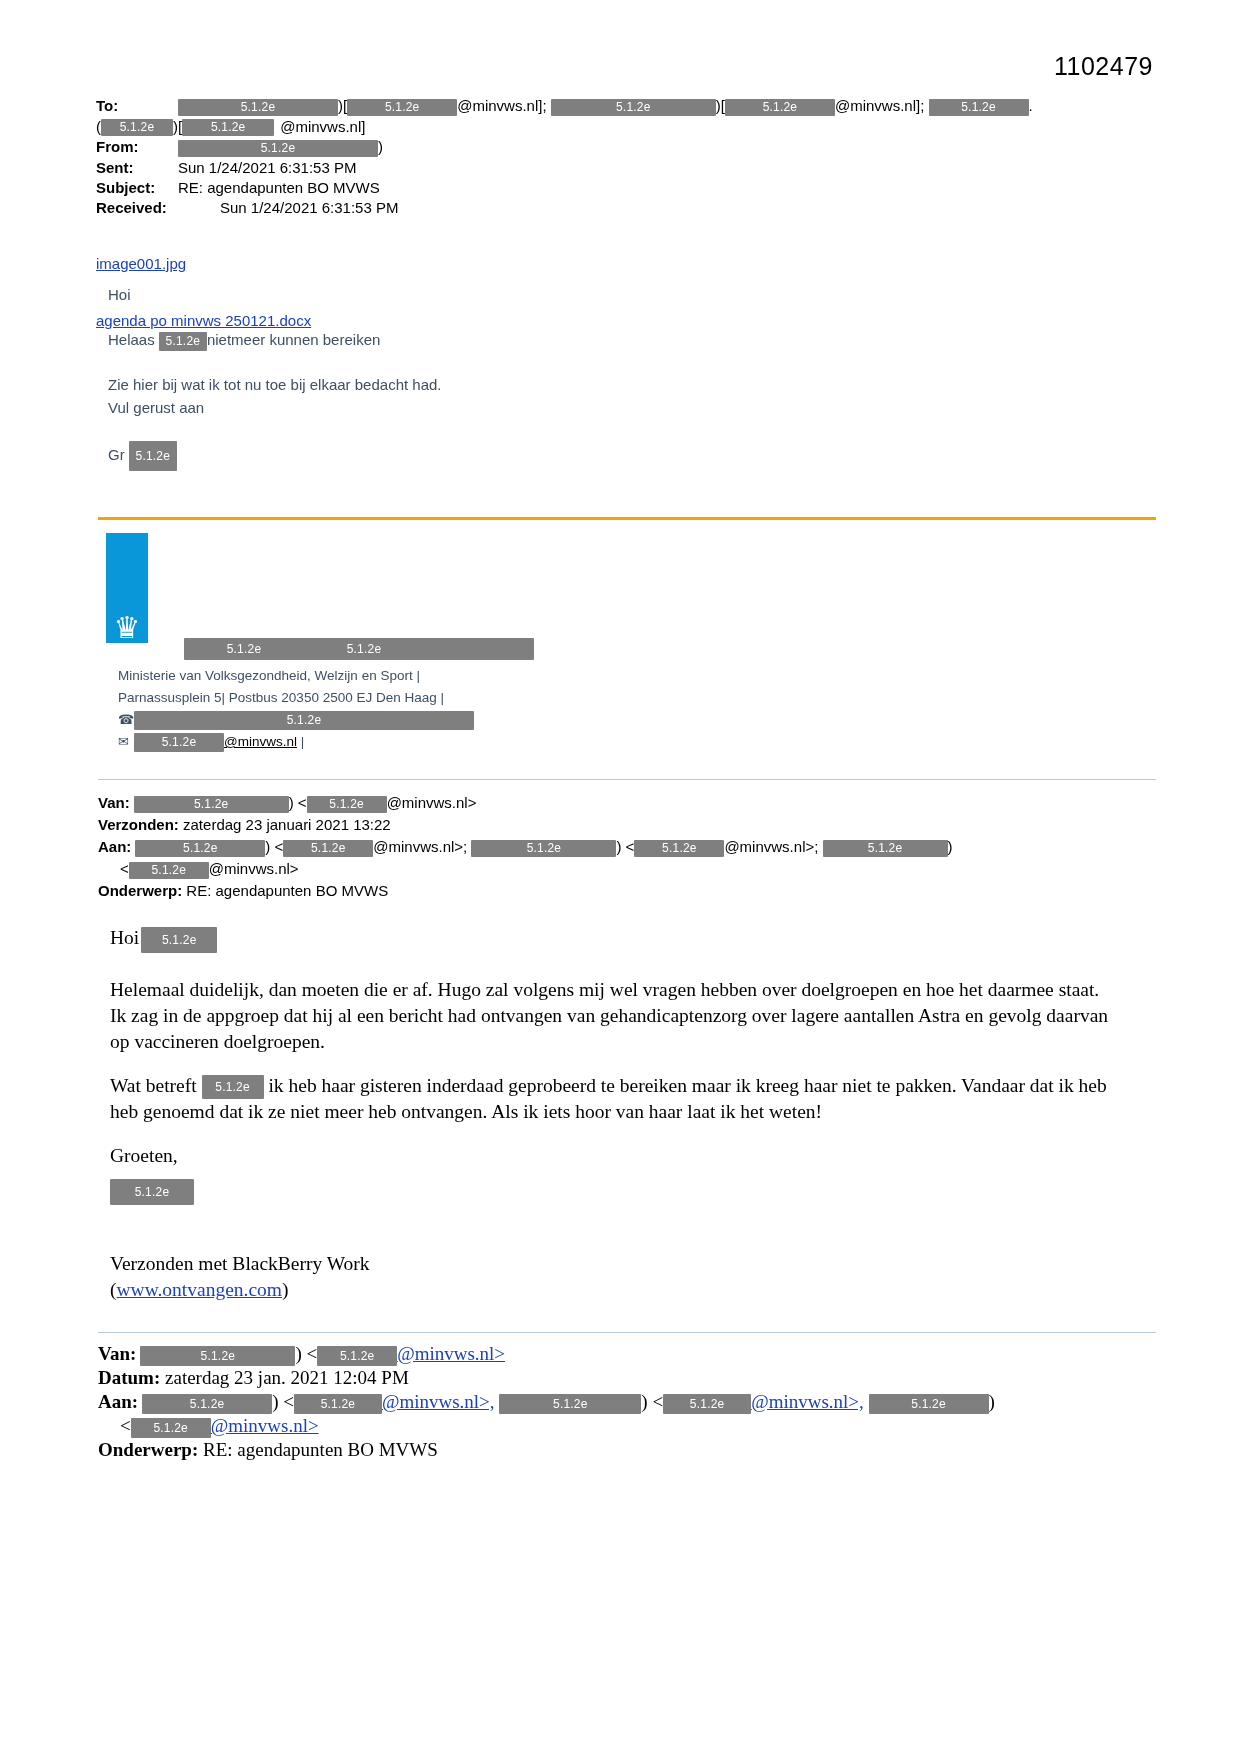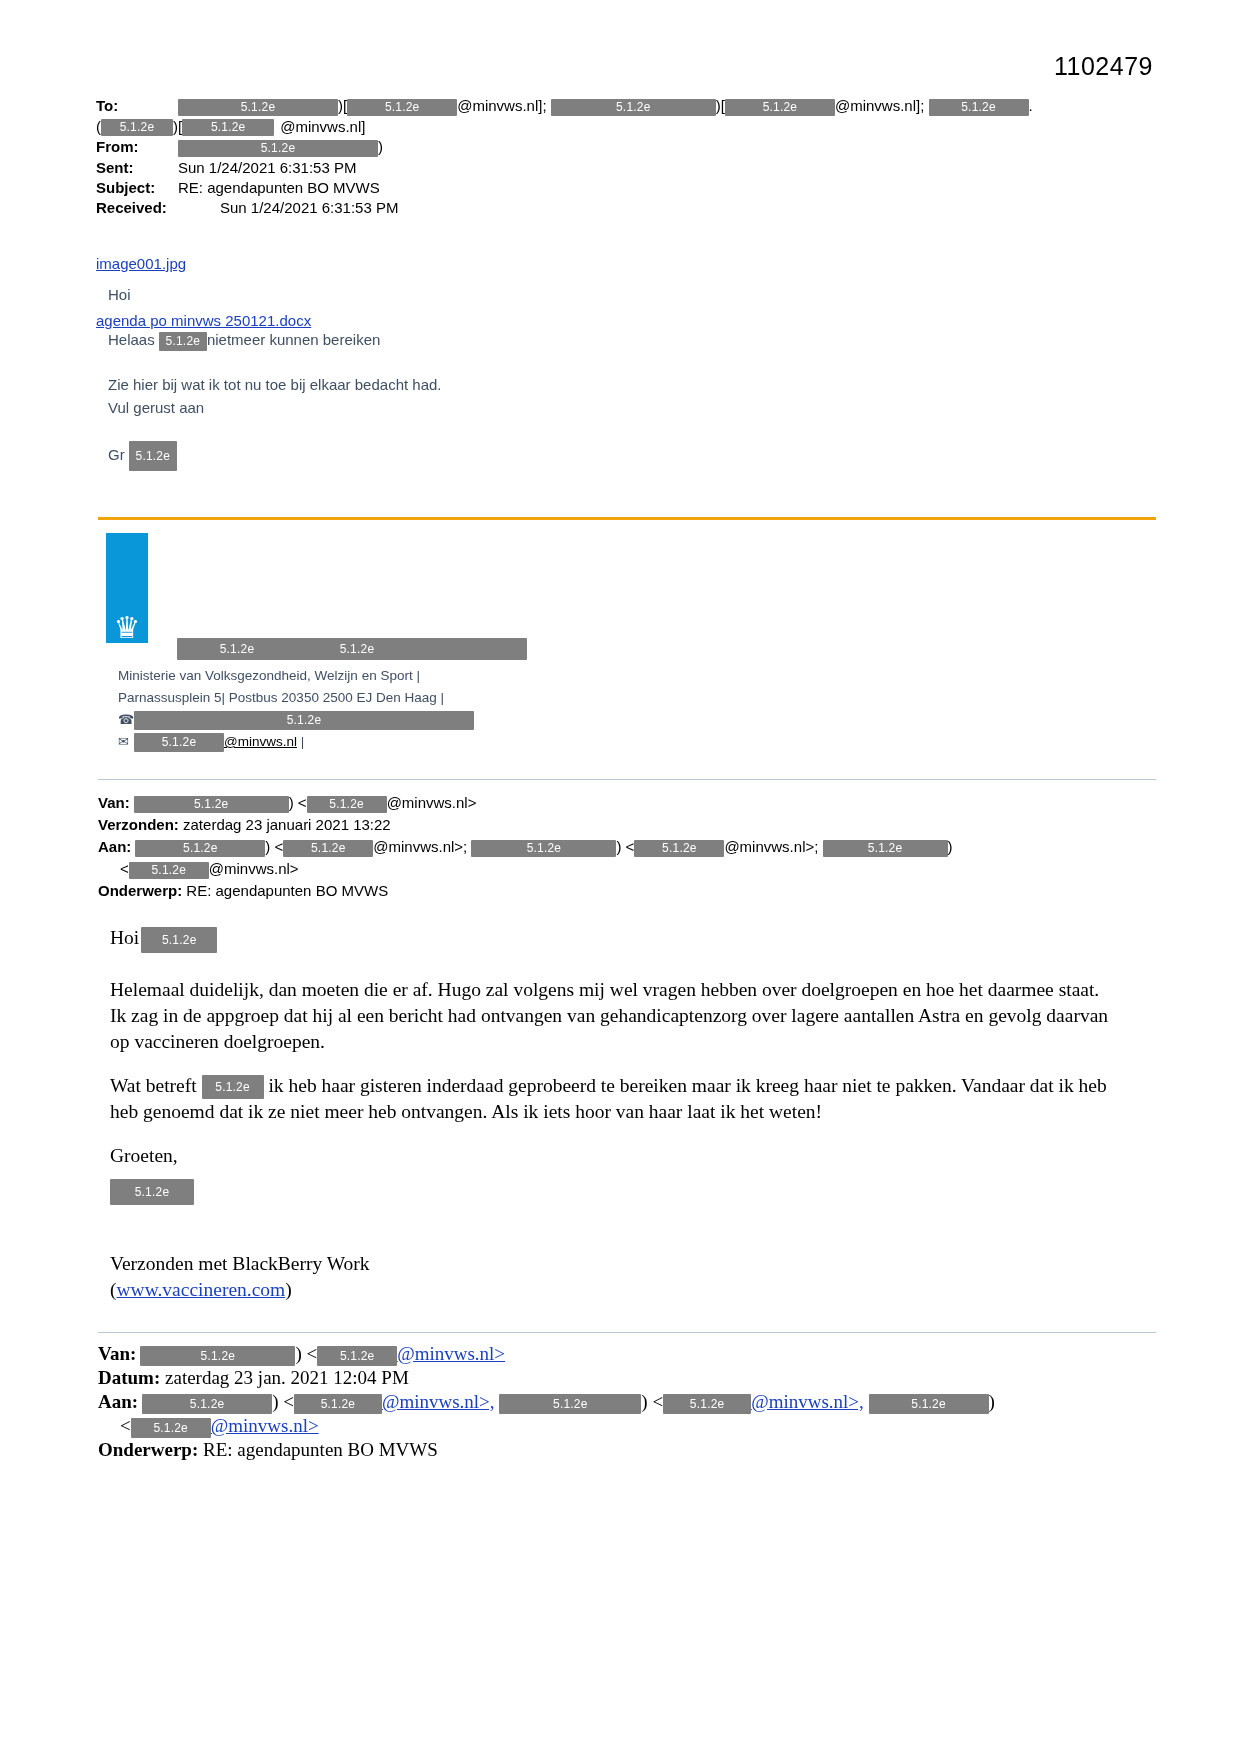--- a/index.html
+++ b/index.html
@@ -123,21 +123,21 @@
     top: 78px;
     width: 34px;
     height: 34px;
     color: #ffffff;
     font-size: 30px;
     line-height: 34px;
     text-align: center;
   }
   .sig-name {
     position: absolute;
-    left: 55px;
+    left: 62px;
     top: 105px;
     width: 350px;
     height: 34px;
     padding-left: 16px;
   }
   .sig-lines {
     position: absolute;
     left: 12px;
     top: 132px;
     font-size: 13.5px;
@@ -317,21 +317,21 @@
       <span>Wat betreft</span>
       <span class="redact" style="width:62px;height:24px;line-height:24px">5.1.2e</span>
       <span>ik heb haar gisteren inderdaad geprobeerd te bereiken maar ik kreeg haar niet te pakken. Vandaar dat ik heb heb genoemd dat ik ze niet meer heb ontvangen. Als ik iets hoor van haar laat ik het weten!</span>
     </p>
     <p style="margin-bottom:8px">Groeten,</p>
     <p style="margin-bottom:46px">
       <span class="redact" style="width:84px;height:26px;line-height:26px">5.1.2e</span>
     </p>
     <p style="margin-bottom:0">Verzonden met BlackBerry Work</p>
     <p>
-      (<a class="link">www.vaccineren.com</a>)
+      (<a class="link">www.ontvangen.com</a>)
     </p>
   </div>
 
   <div class="thin-rule" style="top:1332px"></div>
 
   <div class="qhdr2" style="top:1342px">
     <div class="row">
       <span class="lbl">Van:</span><span class="redact" style="width:155px;margin-left:4px;height:20px;line-height:20px">5.1.2e</span><span>) &lt;</span><span class="redact" style="width:80px;height:20px;line-height:20px">5.1.2e</span><span class="mail-link">@minvws.nl&gt;</span>
     </div>
     <div class="row">

